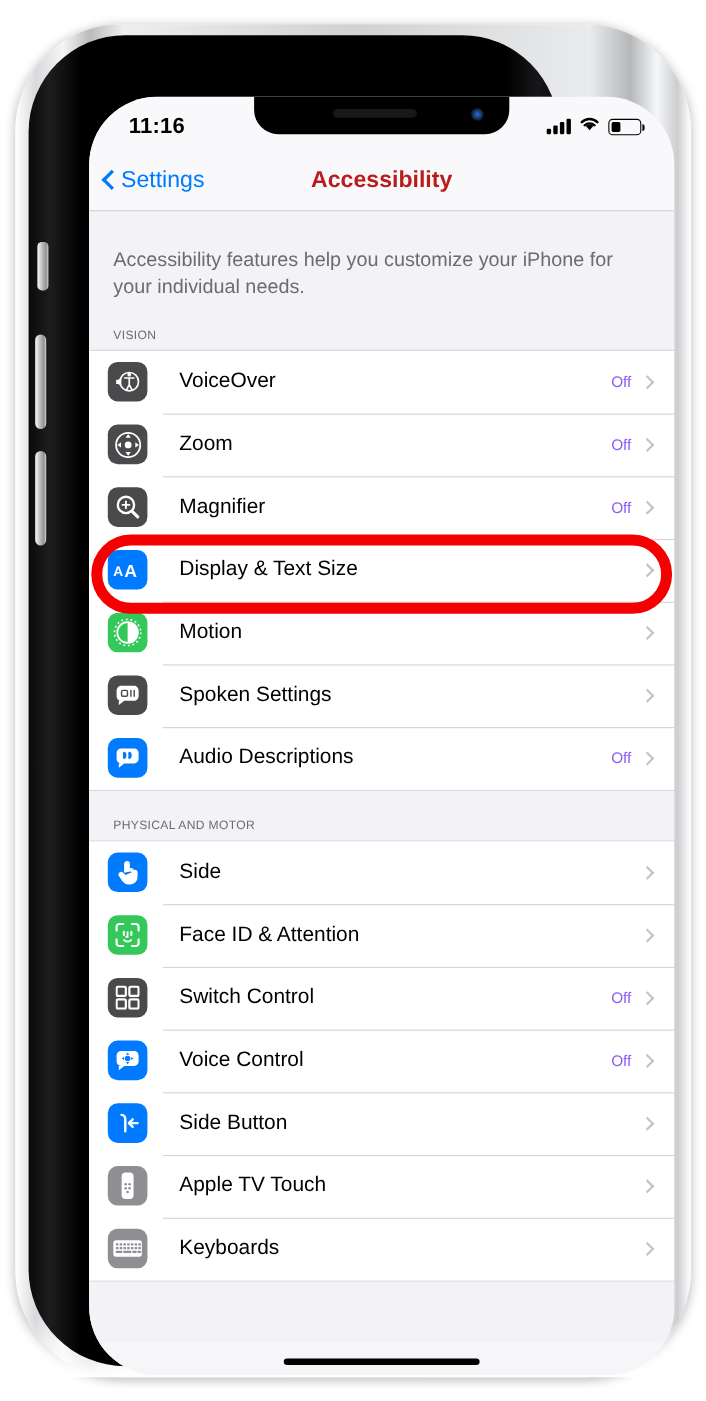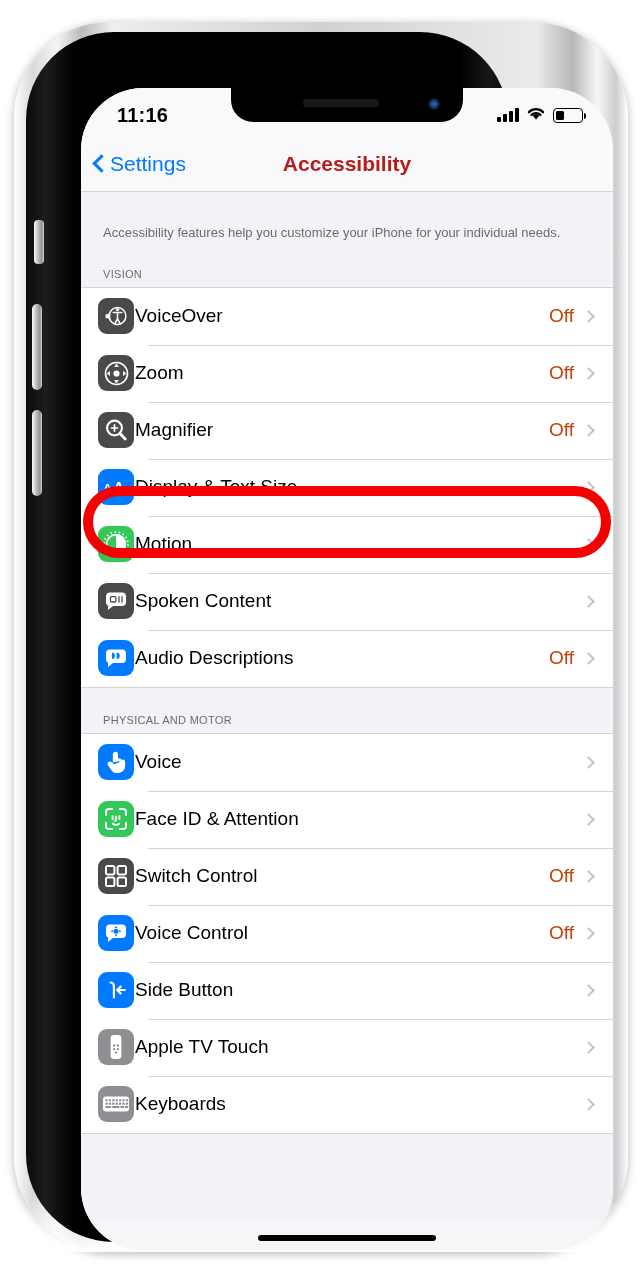--- a/index.html
+++ b/index.html
@@ -207,21 +207,21 @@
   .content {
     position: absolute;
     left: 0; right: 0;
     top: 104px; bottom: 0;
     background: #f2f2f7;
     overflow: hidden;
   }
 
   .intro-text {
     padding: 32px 22px 0 22px;
-    font-size: 13px;
+    font-size: 18px;
     line-height: 1.35;
     color: #6c6c70;
   }
 
   .section-header {
     padding: 26px 22px 7px 22px;
     font-size: 11px;
     color: #6c6c70;
     letter-spacing: 0.3px;
   }
@@ -254,28 +254,28 @@
     flex: 0 0 36px;
     display: flex;
     align-items: center;
     justify-content: center;
     color: #fff;
   }
   .row-icon svg { display: block; }
 
   .row-label {
     flex: 1;
-    margin-left: 1px;
+    margin-left: 29px;
     font-size: 19px;
     color: #000;
     white-space: nowrap;
   }
   .row-value {
-    font-size: 19px;
-    color: #c2410c;
+    font-size: 14px;
+    color: #8b5cf6;
     margin-right: 10px;
   }
   .row-chevron {
     width: 9px; height: 9px;
     border-right: 2.4px solid #c4c4c8;
     border-top: 2.4px solid #c4c4c8;
     transform: rotate(45deg);
     margin-right: 20px;
     flex: 0 0 auto;
   }
@@ -434,21 +434,21 @@
                 <span class="row-chevron"></span>
               </div>
               <div class="row">
                 <span class="row-icon ic-dark">
                   <svg width="26" height="24" viewBox="0 0 26 24">
         <path d="M3 7.5a4 4 0 0 1 4-4h12a4 4 0 0 1 4 4v5.5a4 4 0 0 1-4 4H10l-5 4v-4H7a4 4 0 0 1-4-4z" fill="white"></path>
         <rect x="7.5" y="7.6" width="5.4" height="5.4" rx="1.2" fill="none" stroke="#4a4a4c" stroke-width="1.3"></rect>
         <path d="M16 7.6v5.4M19 7.6v5.4" stroke="#4a4a4c" stroke-width="1.3" stroke-linecap="round"></path>
       </svg>
                 </span>
-                <span class="row-label">Spoken Content</span>
+                <span class="row-label">Spoken Settings</span>
                 <span class="row-chevron"></span>
               </div>
               <div class="row">
                 <span class="row-icon ic-blue">
                   <svg width="26" height="24" viewBox="0 0 26 24">
         <path d="M3 7.5a4 4 0 0 1 4-4h12a4 4 0 0 1 4 4v5.5a4 4 0 0 1-4 4H10l-5 4v-4H7a4 4 0 0 1-4-4z" fill="white"></path>
         <path d="M9.8 7.4c0 2.2 0 3.4 0 4.6M9.8 7.4c1 .2 1.2 1 1.2 2.3s-.2 2.1-1.2 2.3" stroke="#007aff" stroke-width="1.9" stroke-linecap="round"></path>
         <path d="M14.6 7.4c0 2.2 0 3.4 0 4.6M14.6 7.4c1 .2 1.2 1 1.2 2.3s-.2 2.1-1.2 2.3" stroke="#007aff" stroke-width="1.9" stroke-linecap="round"></path>
       </svg>
                 </span>
@@ -458,21 +458,21 @@
               </div>
             </div>
             <div class="section-header">PHYSICAL AND MOTOR</div>
             <div class="list-group">
               <div class="row">
                 <span class="row-icon ic-blue">
                   <svg width="24" height="26" viewBox="0 0 24 26">
         <path d="M9.4 13.2V5.4a2 2 0 0 1 4 0v7M13.4 11.6a1.8 1.8 0 0 1 3.6 0v2M17 12.6a1.8 1.8 0 0 1 3.5 0v4.2c0 3.6-2.4 6.6-6 6.6h-2c-2.4 0-3.6-1.1-5-3.1l-3-4.3a1.9 1.9 0 0 1 2.9-2.4l2 2" fill="white" stroke="white" stroke-width="1.2" stroke-linejoin="round"></path>
       </svg>
                 </span>
-                <span class="row-label">Voice</span>
+                <span class="row-label">Side</span>
                 <span class="row-chevron"></span>
               </div>
               <div class="row">
                 <span class="row-icon ic-green">
                   <svg width="26" height="26" viewBox="0 0 26 26">
         <path d="M3 9V5.6A2.6 2.6 0 0 1 5.6 3H9M17 3h3.4A2.6 2.6 0 0 1 23 5.6V9M23 17v3.4a2.6 2.6 0 0 1-2.6 2.6H17M9 23H5.6A2.6 2.6 0 0 1 3 20.4V17" stroke="white" stroke-width="2" fill="none" stroke-linecap="round"></path>
         <path d="M9.6 10v3M16.4 10v3" stroke="white" stroke-width="1.9" stroke-linecap="round"></path>
         <path d="M13 10.4v4.2h-1.4" stroke="white" stroke-width="1.6" fill="none" stroke-linecap="round"></path>
         <path d="M9.8 17.6c1.6 1.8 4.8 1.8 6.4 0" stroke="white" stroke-width="1.7" fill="none" stroke-linecap="round"></path>
       </svg>

